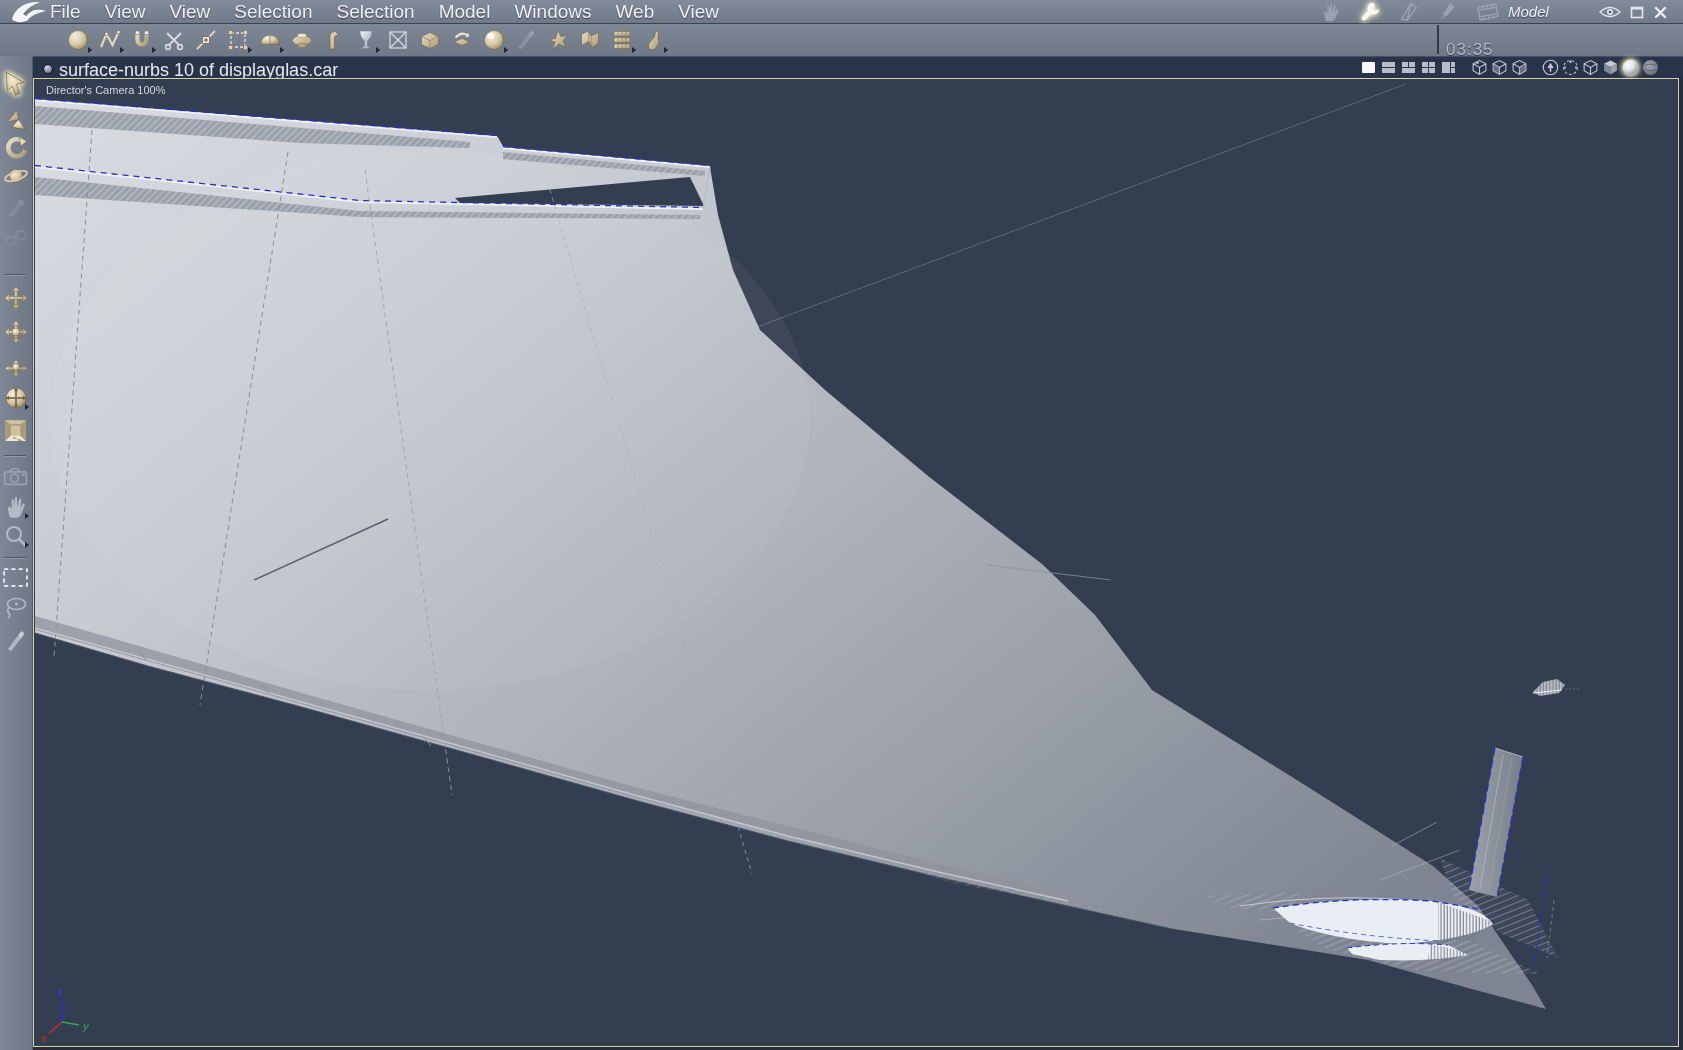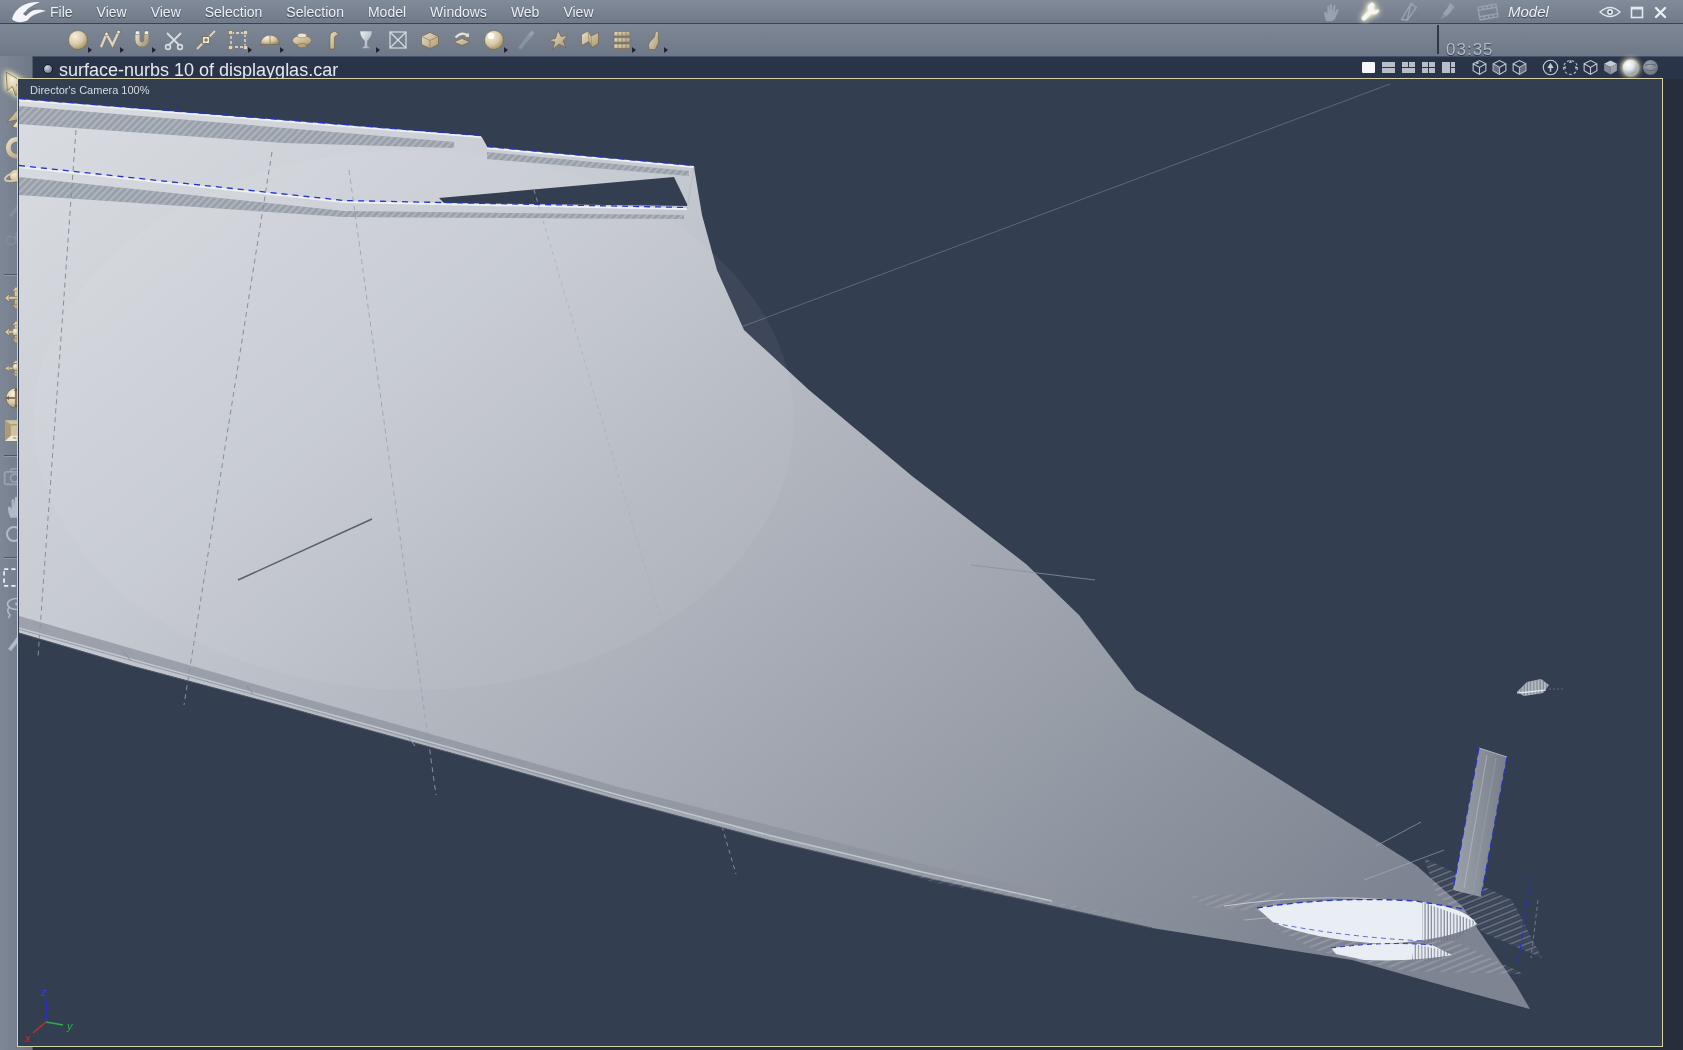--- a/index.html
+++ b/index.html
@@ -3,21 +3,21 @@
 <meta charset="utf-8">
 <style>
   html,body{margin:0;padding:0;background:#1e2631;}
   #app{position:relative;width:1683px;height:1050px;background:#262e3c;overflow:hidden;
        font-family:"Liberation Sans",sans-serif;-webkit-font-smoothing:antialiased;}
   
   .menubar{position:absolute;left:0;top:0;width:1683px;height:23px;
            background:linear-gradient(#828b99,#717a89);border-bottom:1px solid #39424f;}
   .menubar .logo{position:absolute;left:8px;top:0px;width:42px;height:23px;}
   .menuitems{position:absolute;left:50px;top:0;height:23px;display:flex;gap:24px;align-items:center;}
-  .menuitem{color:#eef1f6;font-size:14px;text-shadow:0 1px 1px rgba(40,48,64,.85);cursor:default;}
+  .menuitem{color:#eef1f6;font-size:19px;text-shadow:0 1px 1px rgba(40,48,64,.85);cursor:default;}
   .modeicons{position:absolute;top:0px;left:1318px;height:23px;display:flex;gap:13px;align-items:center;}
   .modelabel{position:absolute;left:1508px;top:3px;width:52px;color:#eef2f8;font-size:15px;font-style:italic;
              text-shadow:0 1px 1px rgba(40,48,64,.8);}
   .winctl{position:absolute;top:4px;height:16px;display:flex;align-items:center;}
   .glow{filter:drop-shadow(0 0 3px #f7f0a8) drop-shadow(0 0 1px #fffbe0);}
   
   .toolbar{position:absolute;left:0;top:24px;width:1683px;height:32px;
            background:linear-gradient(#7e8795,#6f7887);border-bottom:1px solid #2c3547;}
   .toolrow{position:absolute;left:64px;top:2px;display:flex;gap:4px;}
   .tic{width:28px;height:28px;display:flex;align-items:center;justify-content:center;position:relative;}
@@ -35,21 +35,21 @@
   .docicons{position:absolute;right:24px;top:2px;display:flex;gap:3px;align-items:center;}
   .dic{width:17px;height:17px;display:flex;align-items:center;justify-content:center;}
   .gap8{width:8px;}
   
   .rail{position:absolute;left:0;top:56px;width:32px;height:994px;
         background:linear-gradient(90deg,#7e8795,#6f7887);border-right:1px solid #525b6a;}
   .ric{position:absolute;left:2px;width:27px;height:27px;display:flex;align-items:center;justify-content:center;}
   .rdiv{position:absolute;left:4px;width:22px;height:1px;background:#4e5766;box-shadow:0 1px 0 #909aa8;}
   .grayed{opacity:.6;}
   
-  .viewport{position:absolute;left:17px;top:78px;width:1644px;height:967px;
+  .viewport{position:absolute;left:33px;top:78px;width:1644px;height:967px;
             border:1px solid #d6d2a8;background:#343e51;}
   .cam-label{position:absolute;left:12px;top:5px;color:#d5dae1;font-size:11px;z-index:5;}
   .vp-svg{position:absolute;left:0;top:0;width:100%;height:100%;}
 </style>
 </head>
 <body>
 <div id="app">
 
 <svg width="0" height="0" style="position:absolute">
   <defs>

